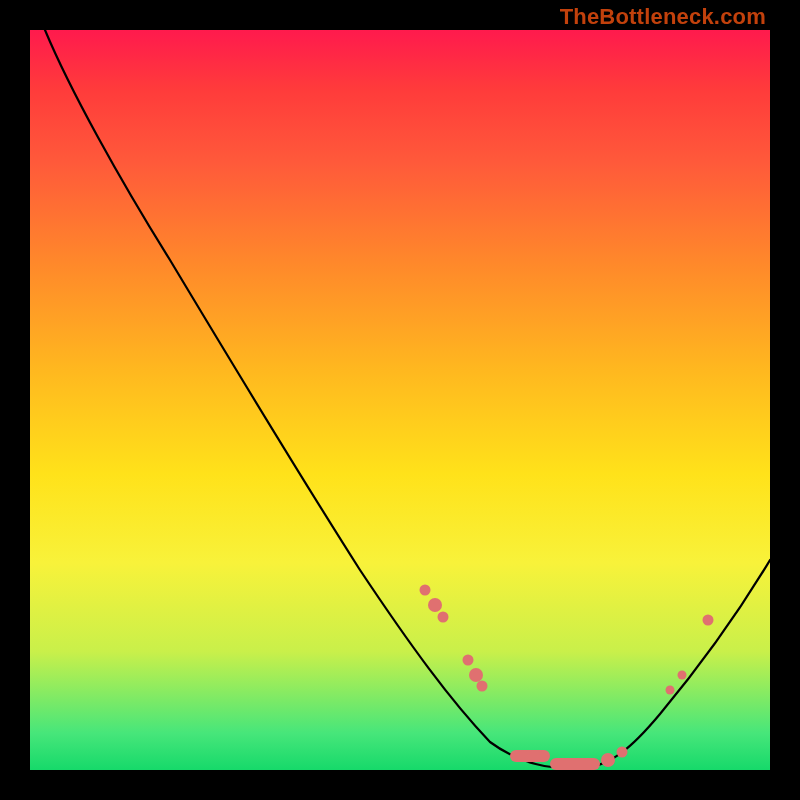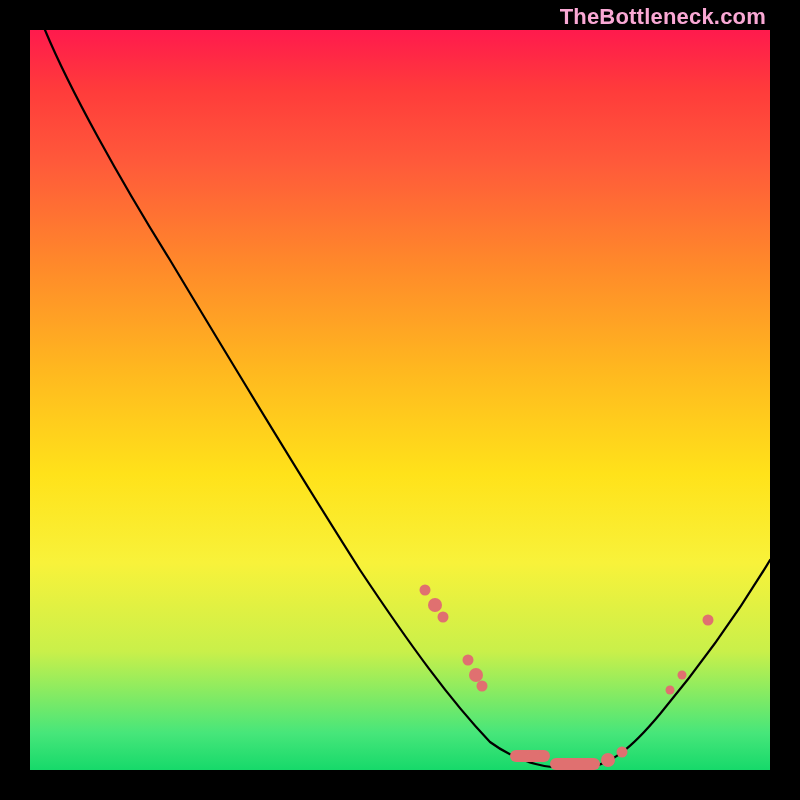--- a/index.html
+++ b/index.html
@@ -26,21 +26,21 @@
       #f8f23a 72%,
       #c9f04a 84%,
       #47e67a 95%,
       #16d96a 100%);
   }
   .watermark {
     position: absolute;
     top: 6px;
     right: 34px;
     font: 600 22px/1 Arial, Helvetica, sans-serif;
-    color: #f9a8d4;
+    color: #c2410c;
     letter-spacing: 0.2px;
     text-align: right;
   }
   .curve {
     position: absolute;
     left: 0; top: 0;
     width: 740px; height: 740px;
     pointer-events: none;
   }
   .curve path {

